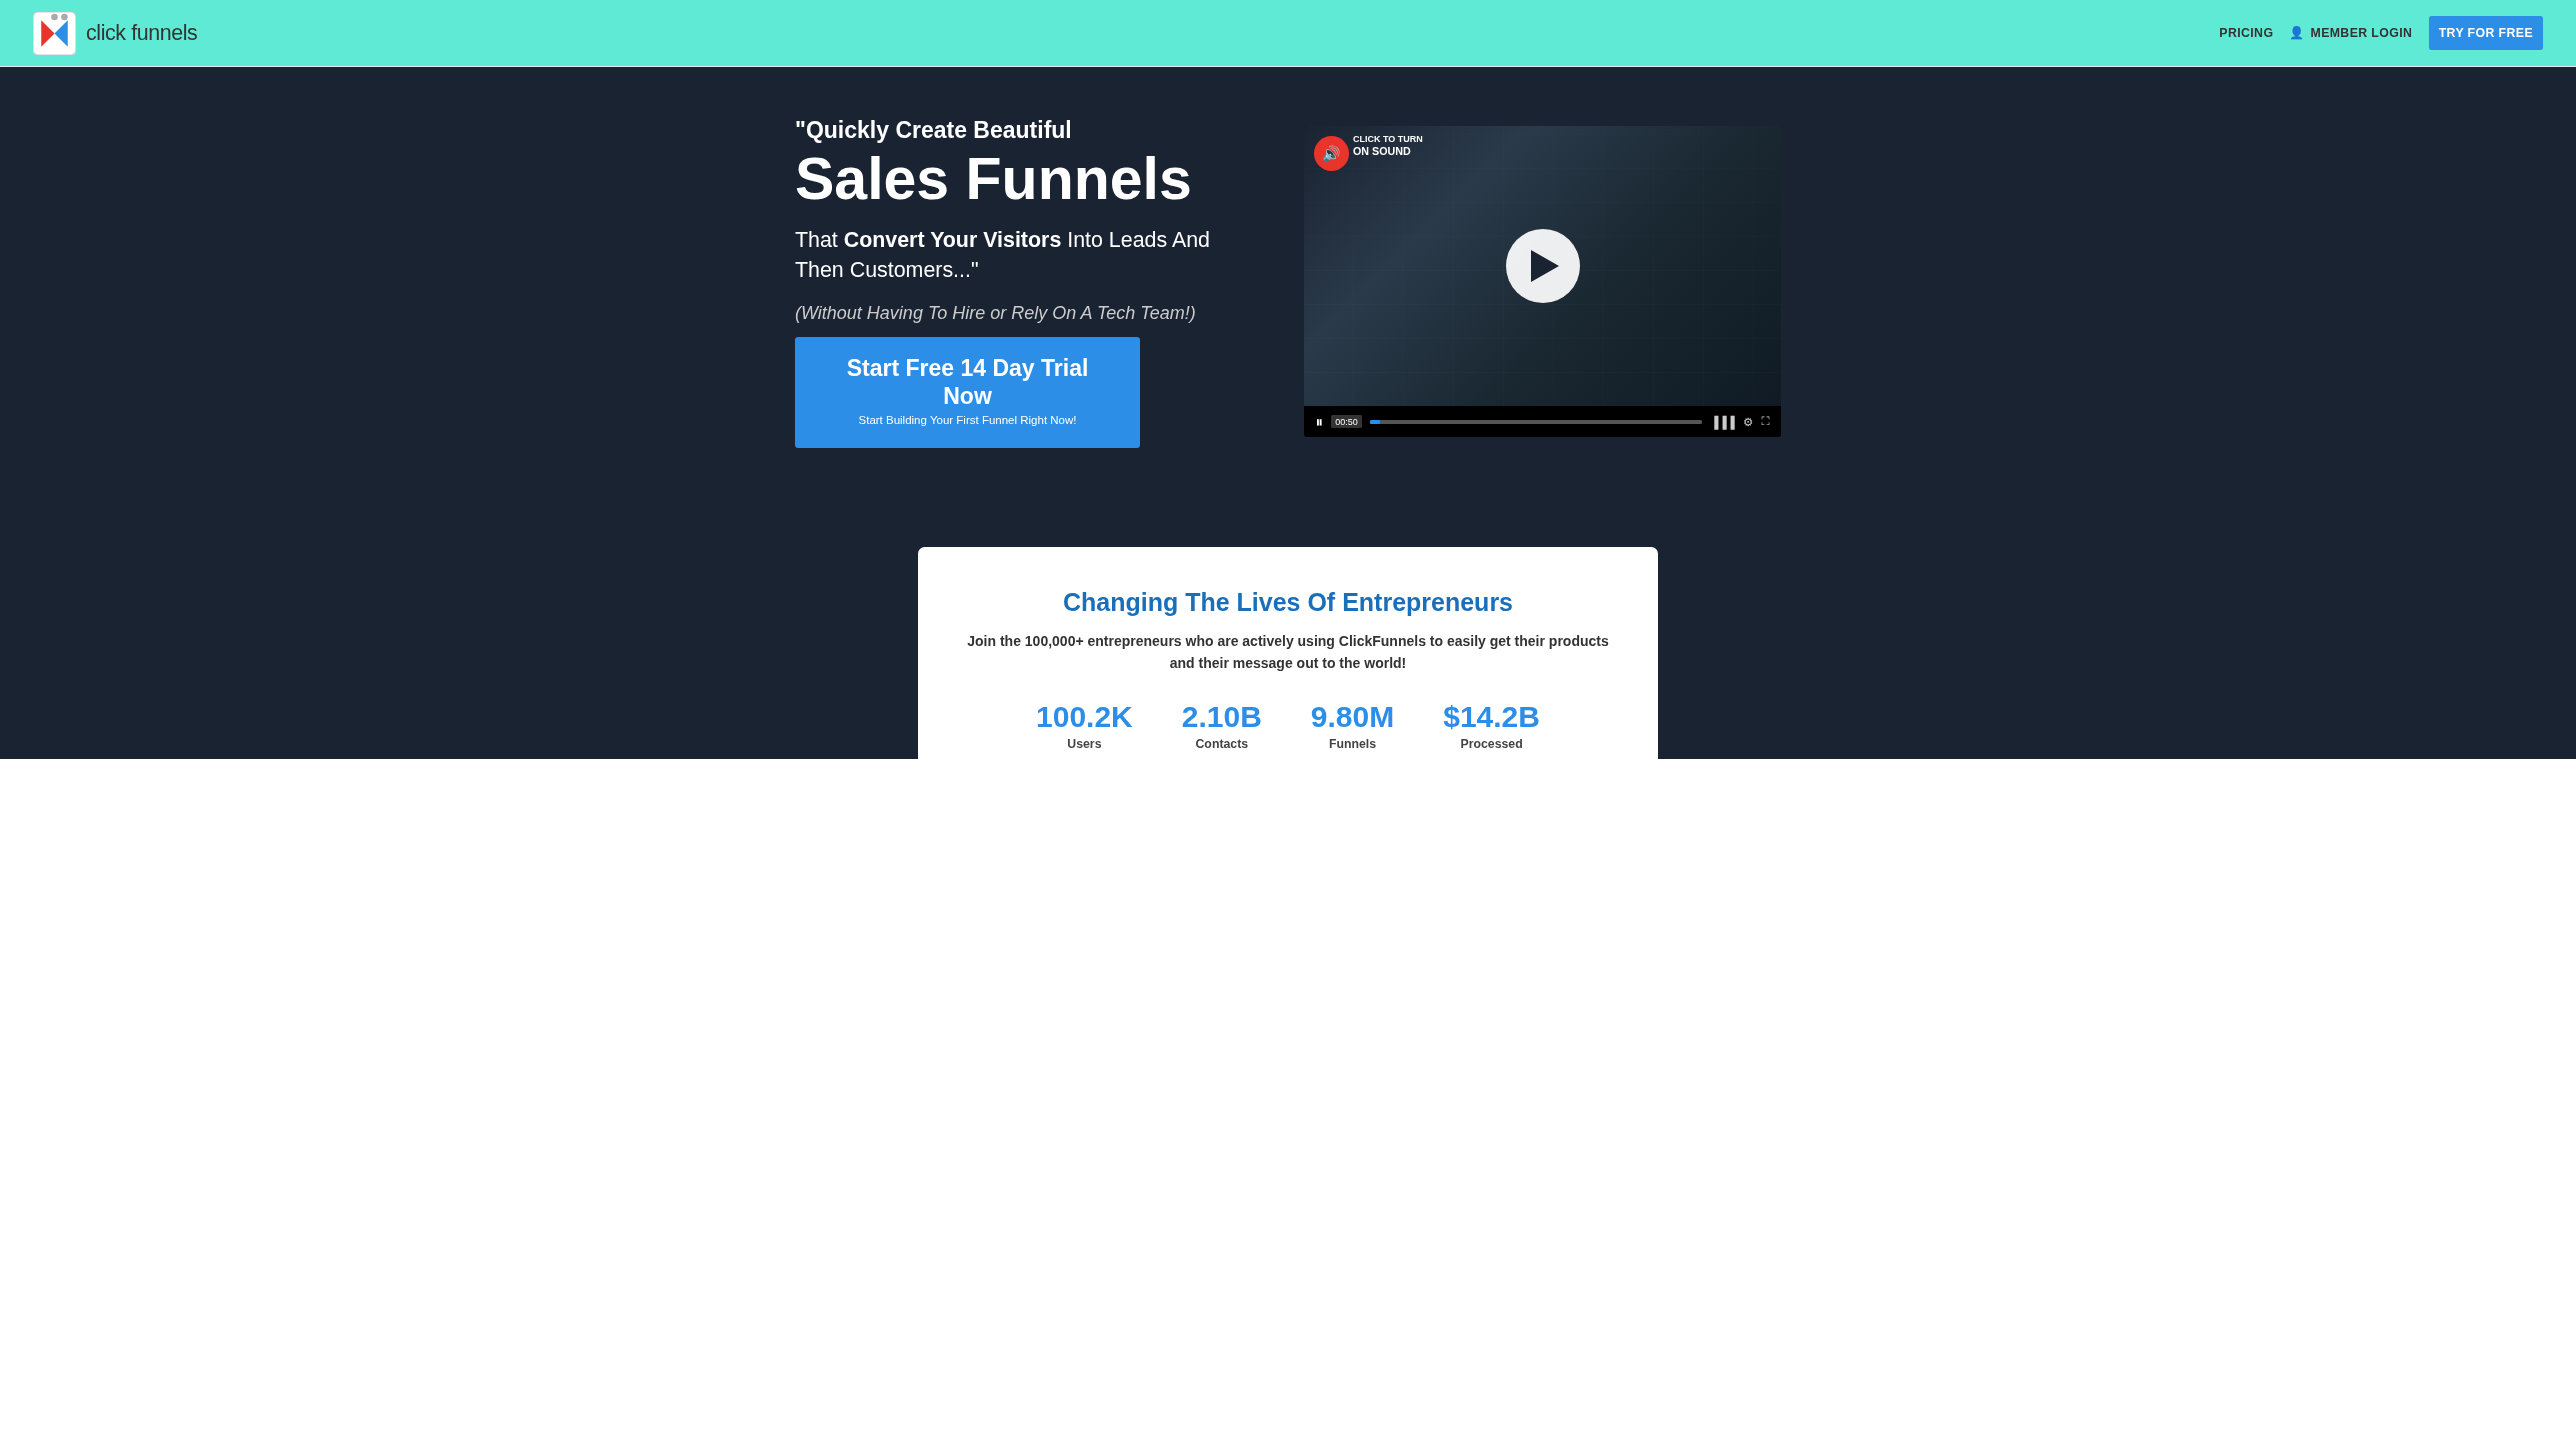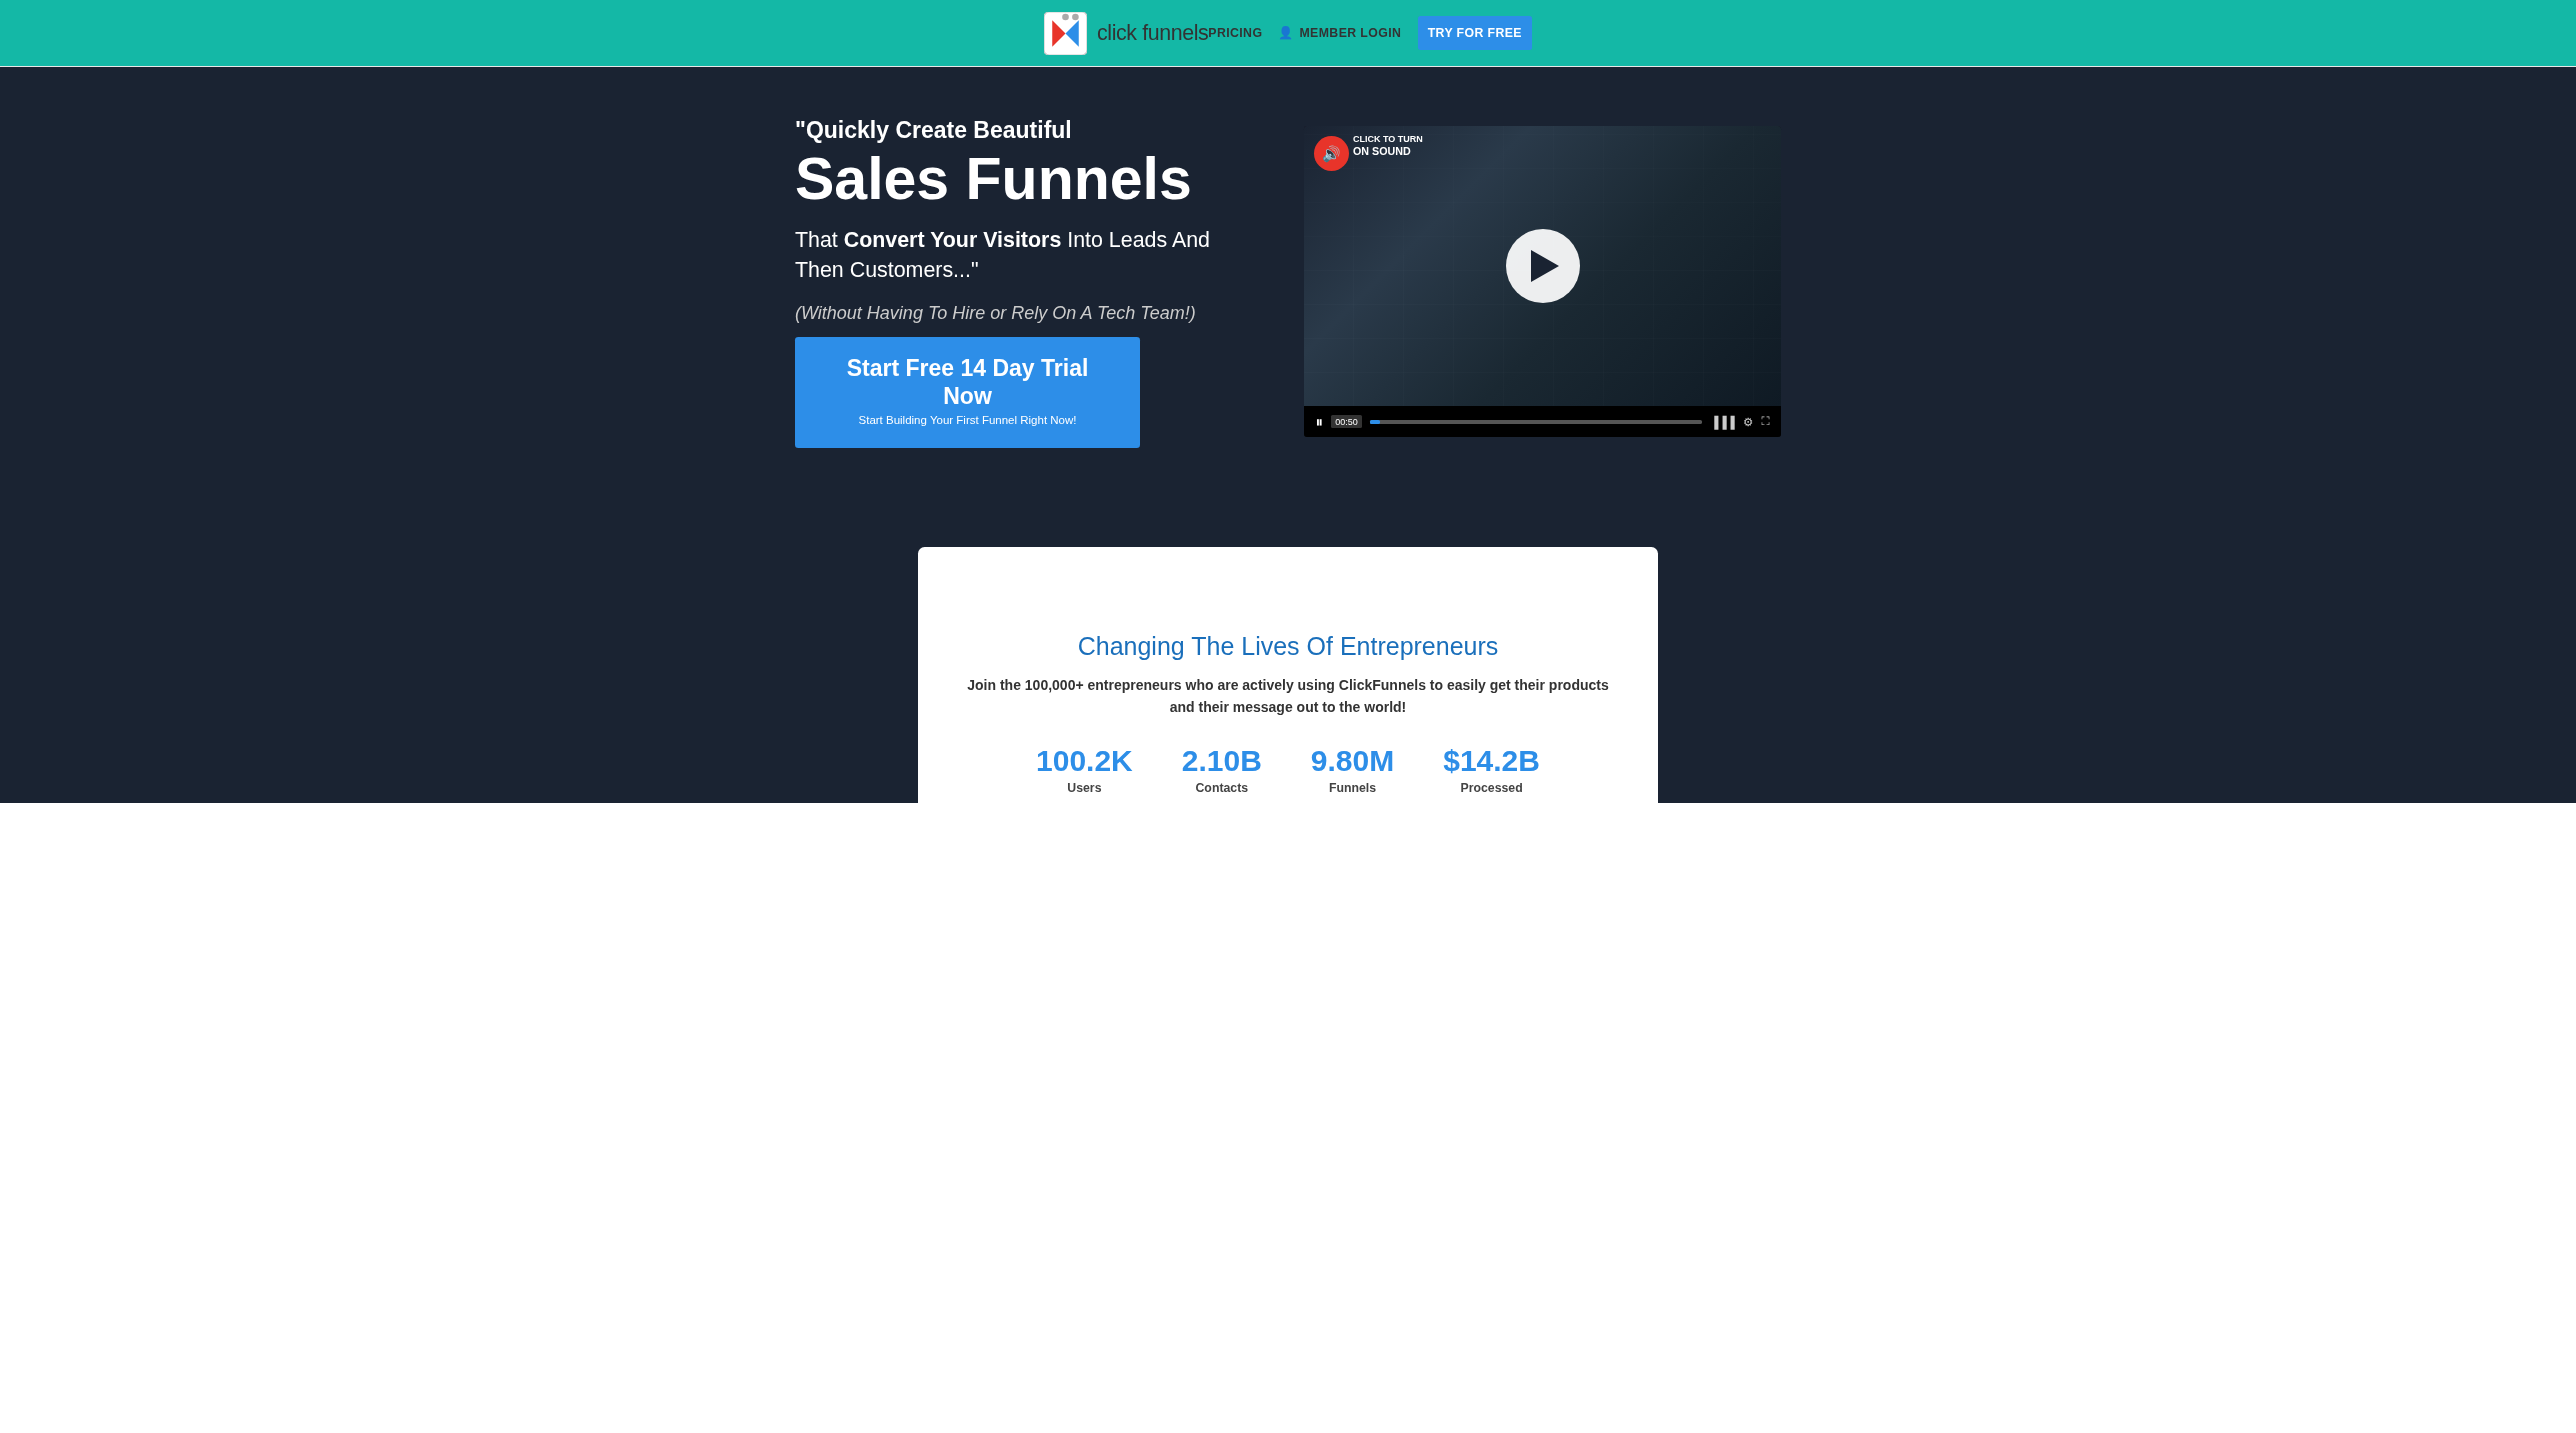--- a/index.html
+++ b/index.html
@@ -2,23 +2,23 @@
 <html style="font-size:13px"><head>
   <meta charset="utf-8">
   <style>
     * { margin: 0; padding: 0; box-sizing: border-box; }
     body { font-family: 'Arial', sans-serif; background: #fff; }
 
     
     .navbar {
       display: flex;
       align-items: center;
-      justify-content: center;
+      justify-content: space-between;
       padding: 11.5px 33px;
-      background: #14b8a6;
+      background: #5eead4;
       border-bottom: 0.8px solid #e8e8e8;
     }
     .logo-area {
       display: flex;
       align-items: center;
       gap: 10px;
     }
     .logo-icon {
       width: 43px;
       height: 43px;
@@ -242,24 +242,23 @@
       background: #2d8ee8;
       border-radius: 1.6px;
     }
     .vol-icon, .settings-icon, .fullscreen-icon {
       color: #ccc;
       font-size: 11.5px;
       cursor: pointer;
     }
     .stats-heading {
       font-size: 25px;
-      font-weight: 400;
+      font-weight: 700;
       color: #1a6fbb;
       margin-bottom: 13px;
-      margin-top: 44px;
     }
     .stats-desc {
       font-size: 14px;
       font-weight: 600;
       color: #333;
       line-height: 1.6;
       margin-bottom: 25px;
     }
     .stats-numbers {
       display: flex;

